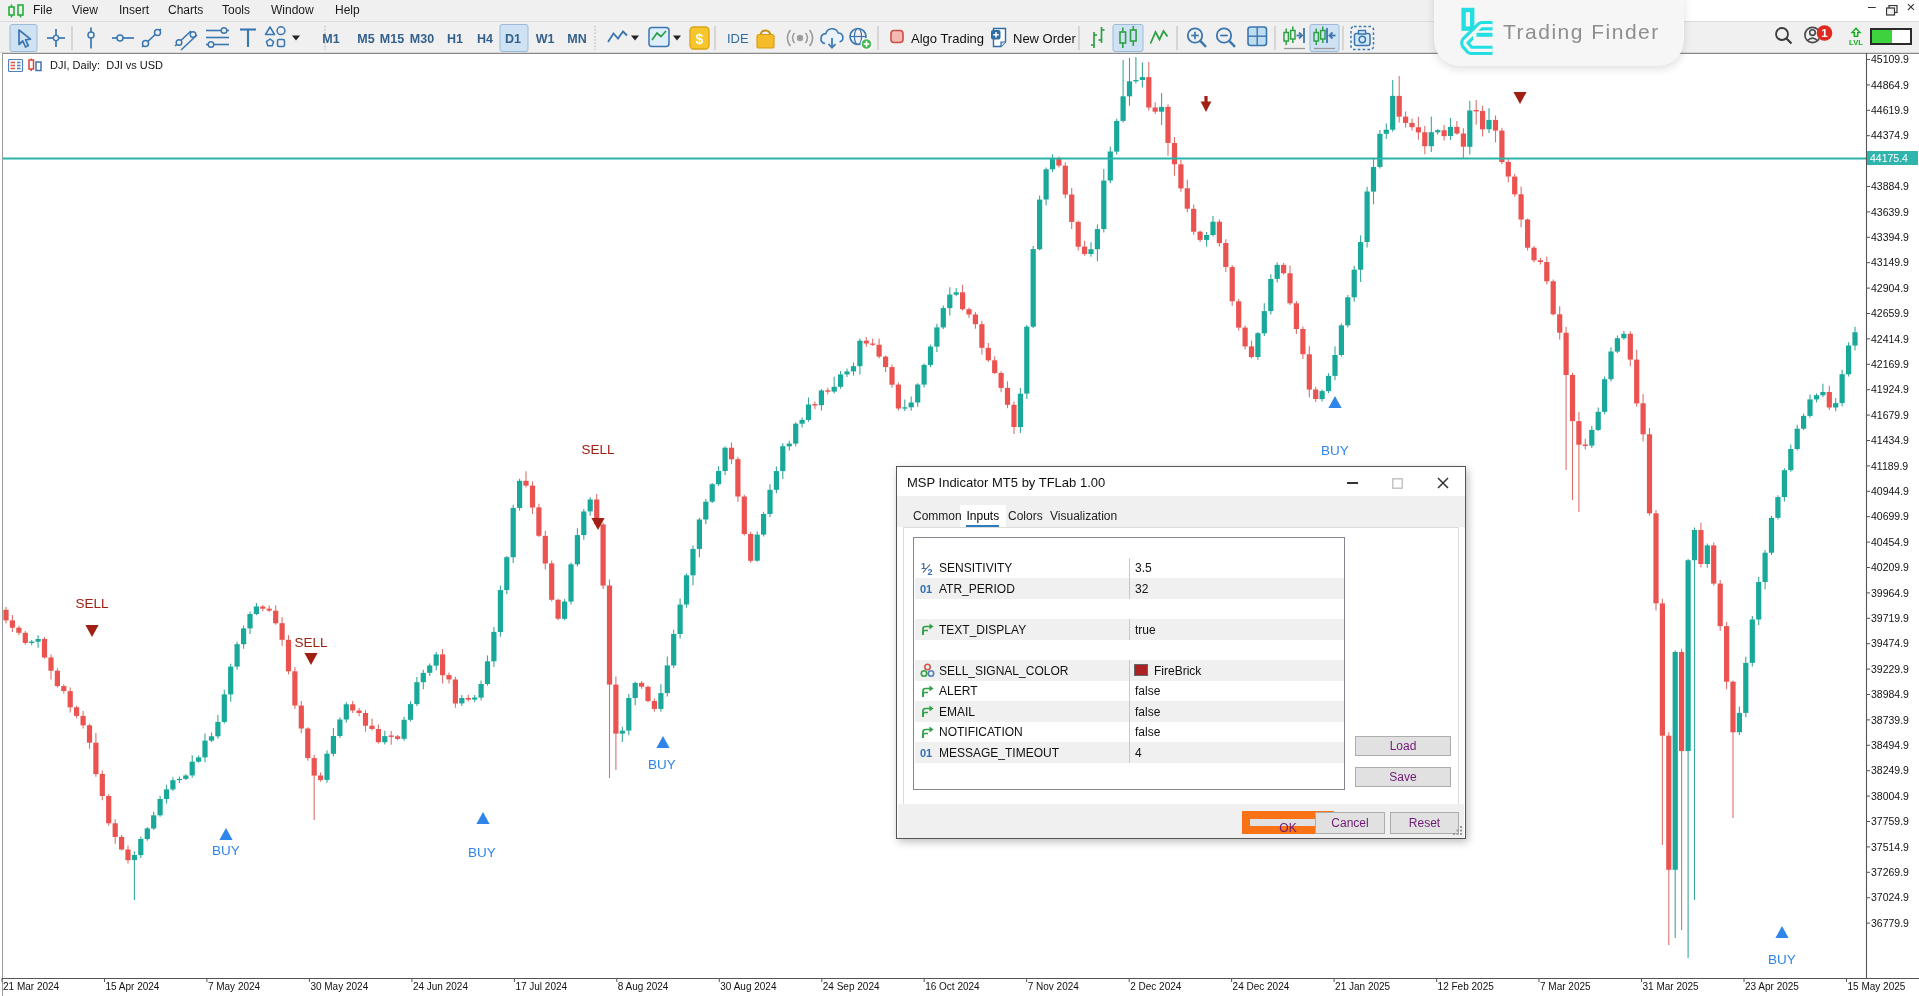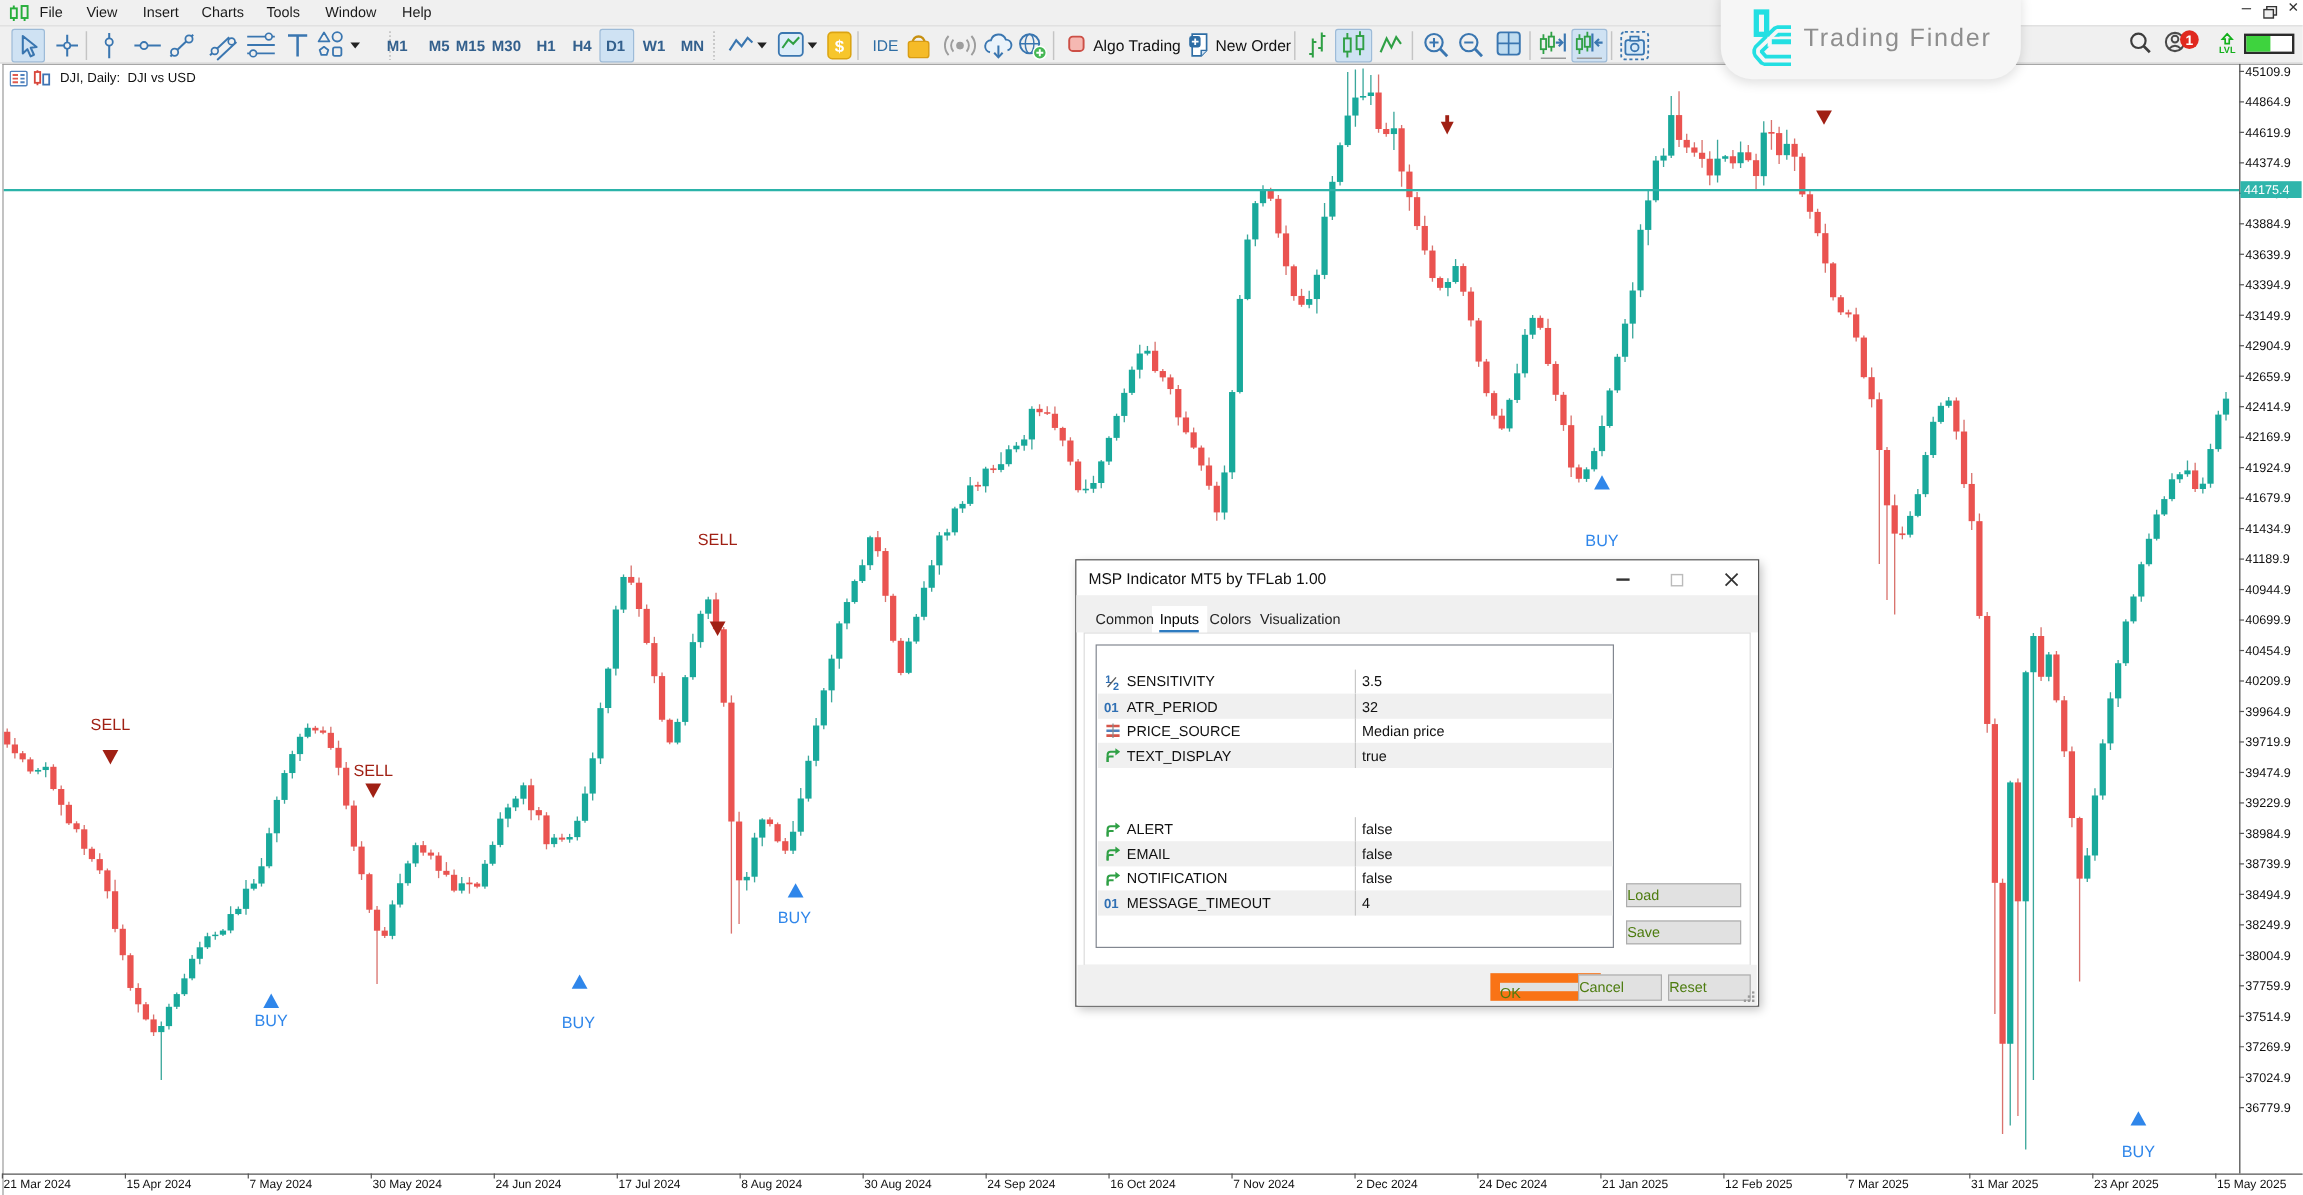--- a/index.html
+++ b/index.html
@@ -20,21 +20,21 @@
 #dlg .tab{position:absolute;top:7px;font-size:12px;color:#222}
 #dlg .body{position:absolute;left:6px;top:60px;width:556px;height:278px;background:#fff;border:1px solid #dcdcdc}
 #tbl{position:absolute;left:16px;top:70px;width:432px;height:253px;border:1px solid #828790;background:#fff}
 .row{position:absolute;left:1px;width:429px;height:20.5px}
 .row.g{background:#f0f0f0}
 .row .ic{position:absolute;left:5px;top:3px;width:15px;height:15px;font-size:11px;font-weight:700}
 .row .lb{position:absolute;left:24px;top:3.5px;color:#111}
 .row .vl{position:absolute;left:220px;top:3.5px;color:#111}
 .vline{position:absolute;top:0;left:214px;width:1px;height:100%;background:#c8c8c8}
 .btn{position:absolute;background:#e1e1e1;border:1px solid #adadad;font-size:12px;
- color:#4d7c0f;text-align:left}
+ color:#701a75;text-align:center}
 #foot{position:absolute;left:1px;top:337px;width:566px;height:34px;background:#f0f0f0}
 #wm{position:absolute;left:1434px;top:-6px;width:250px;height:72px;background:#f6f6f6;
  border-radius:0 0 26px 26px;box-shadow:0 3px 10px rgba(0,0,0,.13)}
 #wmtxt{position:absolute;left:69px;top:26px;font-size:21px;color:#8e8e8e;letter-spacing:1.5px}
 svg{display:block}
 </style>
 </head>
 <body>
 <div id="chartwrap">
     <svg id="chart" width="1919" height="996" viewBox="0 0 1919 996" xmlns="http://www.w3.org/2000/svg" font-family="Liberation Sans, sans-serif">
@@ -1024,47 +1024,45 @@
       <div class="row g" style="top:40.0px">
         <span class="ic">
           <svg width="16" height="15" viewBox="0 0 16 15">
             <text x="0" y="12" font-size="11" font-weight="bold" fill="#2f6fb3">01</text>
           </svg>
         </span>
         <span class="lb">ATR_PERIOD</span>
         <span class="vl" style="left:220px">32</span>
         <span class="vline"></span>
       </div>
-      <div class="row" style="top:60.5px">
-        <span class="ic">
-          <svg width="15" height="15" viewBox="0 0 15 15">
-            <g stroke-width="2.2">
-              <line x1="2" y1="3" x2="13" y2="3" stroke="#d6554a"></line>
-              <line x1="2" y1="7" x2="13" y2="7" stroke="#4f81bd"></line>
-              <line x1="2" y1="11" x2="13" y2="11" stroke="#d6554a"></line>
-            </g>
-            <line x1="7.5" y1="1" x2="7.5" y2="13" stroke="#888" stroke-width="1"></line>
-          </svg>
-        </span>
-        <span class="lb">PRICE_SOURCE</span>
-        <span class="vl" style="left:220px">Median price</span>
-        <span class="vline"></span>
-      </div>
       <div class="row g" style="top:81.0px">
         <span class="ic">
           <svg width="16" height="15" viewBox="0 0 16 15">
             <g fill="none" stroke="#2fa045" stroke-width="1.7">
               <path d="M3 13 L3 7 Q3 4.5 5.5 4.5 L10 4.5"></path>
               <path d="M3 13 L3 10 Q3 8.5 5 8.5 L8 8.5"></path>
             </g>
             <path d="M9.5 1.5 L13.5 4.5 L9.5 7.5 Z" fill="#2fa045"></path>
           </svg>
         </span>
         <span class="lb">TEXT_DISPLAY</span>
         <span class="vl" style="left:220px">true</span>
+        <span class="vline"></span>
+      </div>
+      <div class="row g" style="top:122.0px">
+        <span class="ic">
+          <svg width="15" height="15" viewBox="0 0 15 15">
+            <circle cx="7.5" cy="4" r="2.7" fill="none" stroke="#d6554a" stroke-width="1.6"></circle>
+            <circle cx="4" cy="10.5" r="2.7" fill="none" stroke="#2fa045" stroke-width="1.6"></circle>
+            <circle cx="11" cy="10.5" r="2.7" fill="none" stroke="#4f81bd" stroke-width="1.6"></circle>
+          </svg>
+        </span>
+        <span class="lb">SELL_SIGNAL_COLOR</span>
+        <span style="position:absolute;left:219px;top:3.5px;width:14px;height:12.5px;background:#aa2222;border:1px solid #666"></span>
+        <span class="vl" style="left:239px">FireBrick</span>
         <span class="vline"></span>
       </div>
       <div class="row" style="top:142.5px">
         <span class="ic">
           <svg width="16" height="15" viewBox="0 0 16 15">
             <g fill="none" stroke="#2fa045" stroke-width="1.7">
               <path d="M3 13 L3 7 Q3 4.5 5.5 4.5 L10 4.5"></path>
               <path d="M3 13 L3 10 Q3 8.5 5 8.5 L8 8.5"></path>
             </g>
             <path d="M9.5 1.5 L13.5 4.5 L9.5 7.5 Z" fill="#2fa045"></path>

